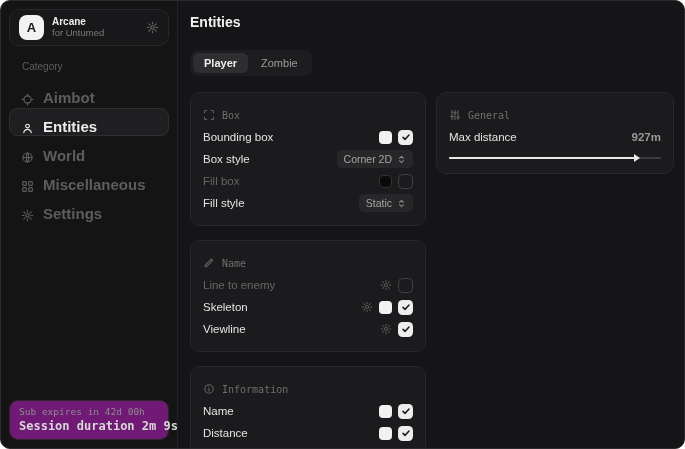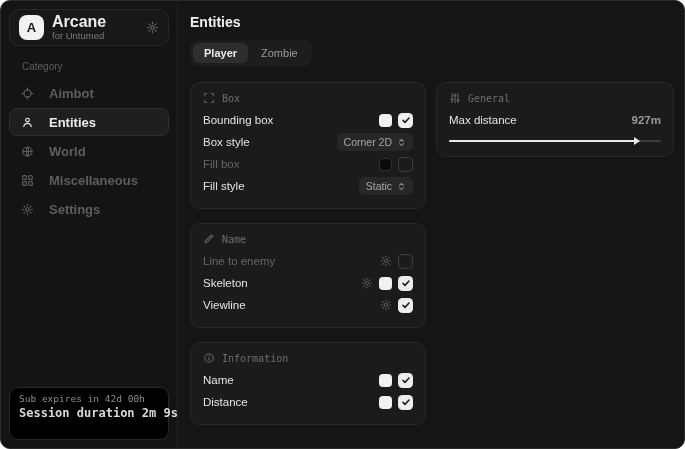--- a/index.html
+++ b/index.html
@@ -17,60 +17,60 @@
   .app-card {
     height:37px; border:1px solid #28282a; border-radius:10px;
     display:flex; align-items:center; gap:8px; padding:0 9px; background:#18181a;
   }
   .logo {
     width:25px; height:25px; background:#f2f2f2; border-radius:8px;
     display:flex; align-items:center; justify-content:center;
     color:#1a1a1a; font-weight:700; font-size:13px;
   }
   .app-meta { display:flex; flex-direction:column; line-height:1.15; }
-  .app-name { font-size:16px; font-weight:700; color:#ededed; }
+  .app-name { font-size:10px; font-weight:700; color:#ededed; }
   .app-sub  { font-size:9.5px; color:#7a7a7a; }
   .app-gear { margin-left:auto; color:#666; display:flex; }
 
   .category-label { font-size:10px; color:#5e5e5e; margin:15px 0 7px 13px; }
 
   .nav { display:flex; flex-direction:column; gap:1px; }
   .nav-item {
-    height:28px; display:flex; align-items:center; gap:15px;
+    height:28px; display:flex; align-items:flex-end; gap:9px;
     padding:0 11px; border-radius:8px; border:1px solid transparent;
-    color:#5d5d5d; font-size:13px; font-weight:600; cursor:default;
+    color:#5d5d5d; font-size:15px; font-weight:600; cursor:default;
   }
   .nav-item .nicon { display:flex; color:inherit; }
   .nav-item.active { background:#1f1f21; border-color:#2f2f31; color:#ececec; }
 
   .sidebar-footer {
     margin-top:auto; border:1px solid #28282a; border-radius:9px;
-    padding:5px 9px 19px; background:#000000;
+    padding:5px 9px 6px; background:#701a75;
   }
   .sf-line1 { font-family:"DejaVu Sans Mono", monospace; font-size:9.5px; color:#8d8d8d; white-space:nowrap; }
   .sf-line2 { font-family:"DejaVu Sans Mono", monospace; font-size:12px; font-weight:700; color:#d8d8d8; margin-top:2px; white-space:nowrap; }
 
   
   .main { flex:1; border-left:1px solid #232325; background:#151517; padding:13px 12px 12px; }
   .page-title { font-size:14px; font-weight:700; color:#f2f2f2; }
 
   .tabs {
-    margin-top:10px; display:inline-flex; background:#1d1d1f;
+    margin-top:20px; display:inline-flex; background:#1d1d1f;
     border-radius:8px; padding:3px; gap:2px;
   }
   .tab { font-size:11px; color:#9b9b9b; padding:4px 11px; border-radius:6px; cursor:default; }
   .tab.active { background:#2e2e30; color:#ededed; font-weight:600; }
 
   .columns { display:flex; gap:10px; margin-top:16px; align-items:flex-start; }
   .col-left  { width:236px; display:flex; flex-direction:column; gap:14px; }
   .col-right { width:238px; }
 
   .card {
     background:#1b1b1d; border:1px solid #28282a; border-radius:10px;
-    padding:9px 12px 11px; width:100%;
+    padding:16px 12px 11px; width:100%;
   }
   .card-head {
     display:flex; align-items:center; gap:7px; margin-bottom:5px;
     color:#6f6f6f; font-family:"DejaVu Sans Mono", monospace; font-size:10px;
   }
   .card-head .hicon { display:flex; color:#646464; }
 
   .row { display:flex; justify-content:space-between; align-items:center; height:22px; }
   .row-label { font-size:11.5px; font-weight:400; color:#e4e4e4; }
   .row.dim .row-label { color:#666; }

